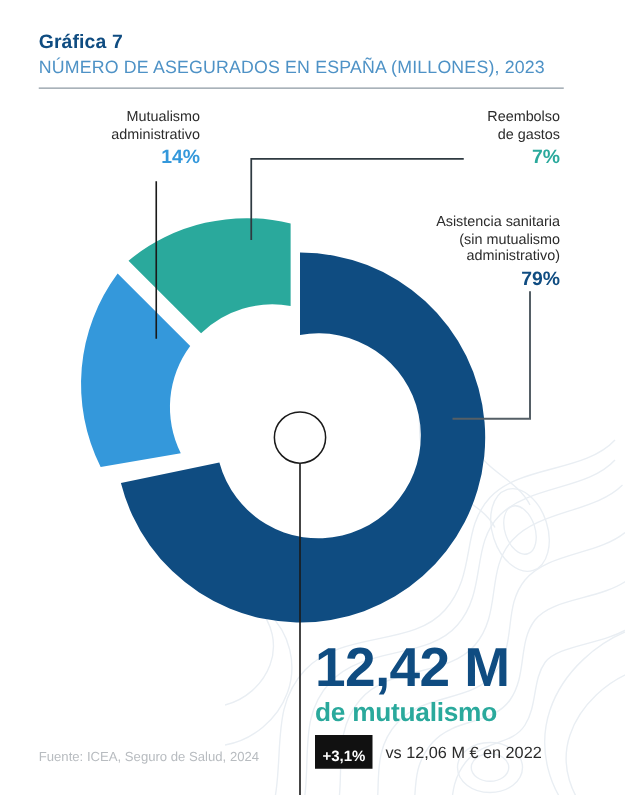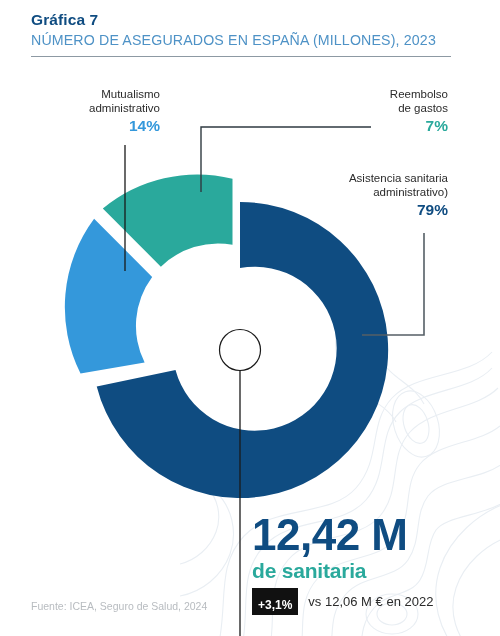--- a/index.html
+++ b/index.html
@@ -29,21 +29,21 @@
     width: 330px;
     height: 360px;
     opacity: 1;
     pointer-events: none;
     z-index: 0;
   }
   
   #header {
     position: absolute;
     left: 31px;
-    top: 10px;
+    top: 24px;
     width: 420px;
     z-index: 5;
   }
   .hdr-title {
     font-size: 15.5px;
     font-weight: bold;
     color: #0f4c81;
     letter-spacing: 0.1px;
     line-height: 19px;
     margin: 0;
@@ -237,27 +237,28 @@
   </div>
 
   <div class="callout" id="callout-reembolso">
     <div class="cl-name">Reembolso</div>
     <div class="cl-name">de gastos</div>
     <div class="cl-pct">7%</div>
   </div>
 
   <div class="callout" id="callout-asistencia">
     <div class="cl-name">Asistencia sanitaria</div>
+    <div class="cl-name">(sin mutualismo</div>
     <div class="cl-name">administrativo)</div>
     <div class="cl-pct">79%</div>
   </div>
 
   <div id="figure-block">
     <div class="big-number">12,42 M</div>
-    <div class="big-sub">de sanitaria</div>
+    <div class="big-sub">de mutualismo</div>
     <div class="delta-row">
       <span class="delta-badge">+3,1%</span>
       <span class="delta-text">vs 12,06 M € en 2022</span>
     </div>
   </div>
 
   <div id="source">Fuente: ICEA, Seguro de Salud, 2024</div>
 
 </div>
 

